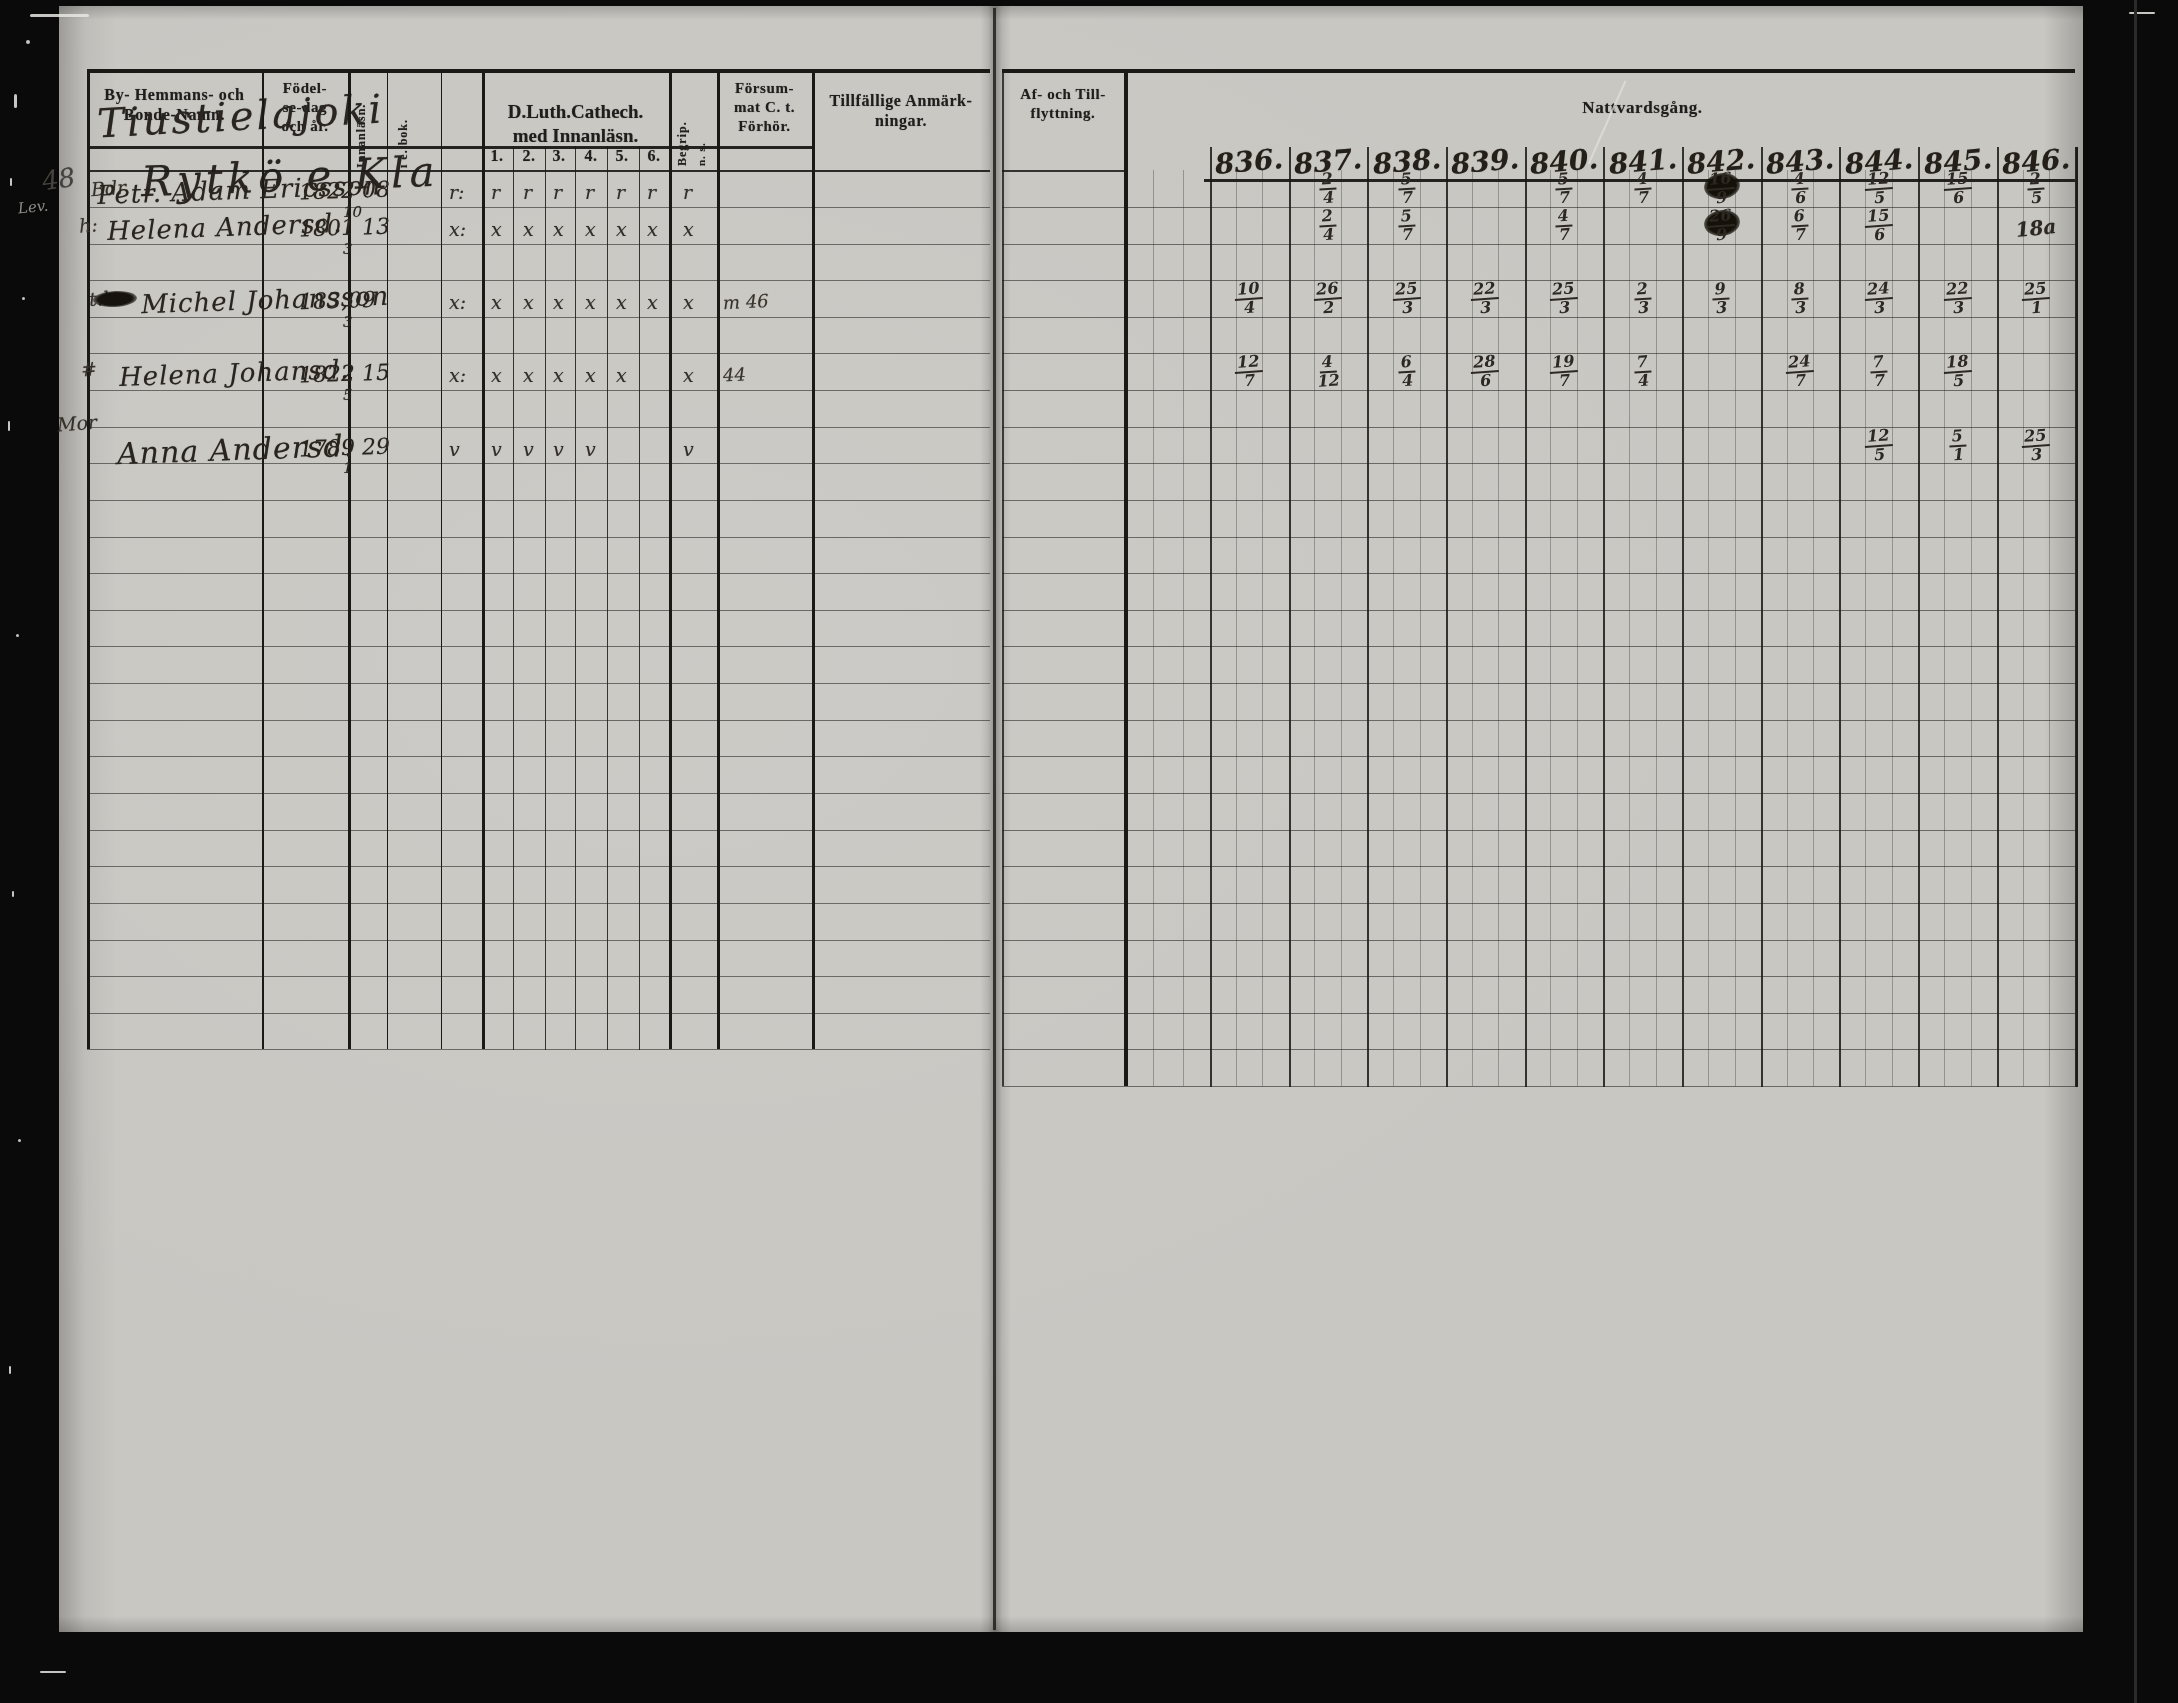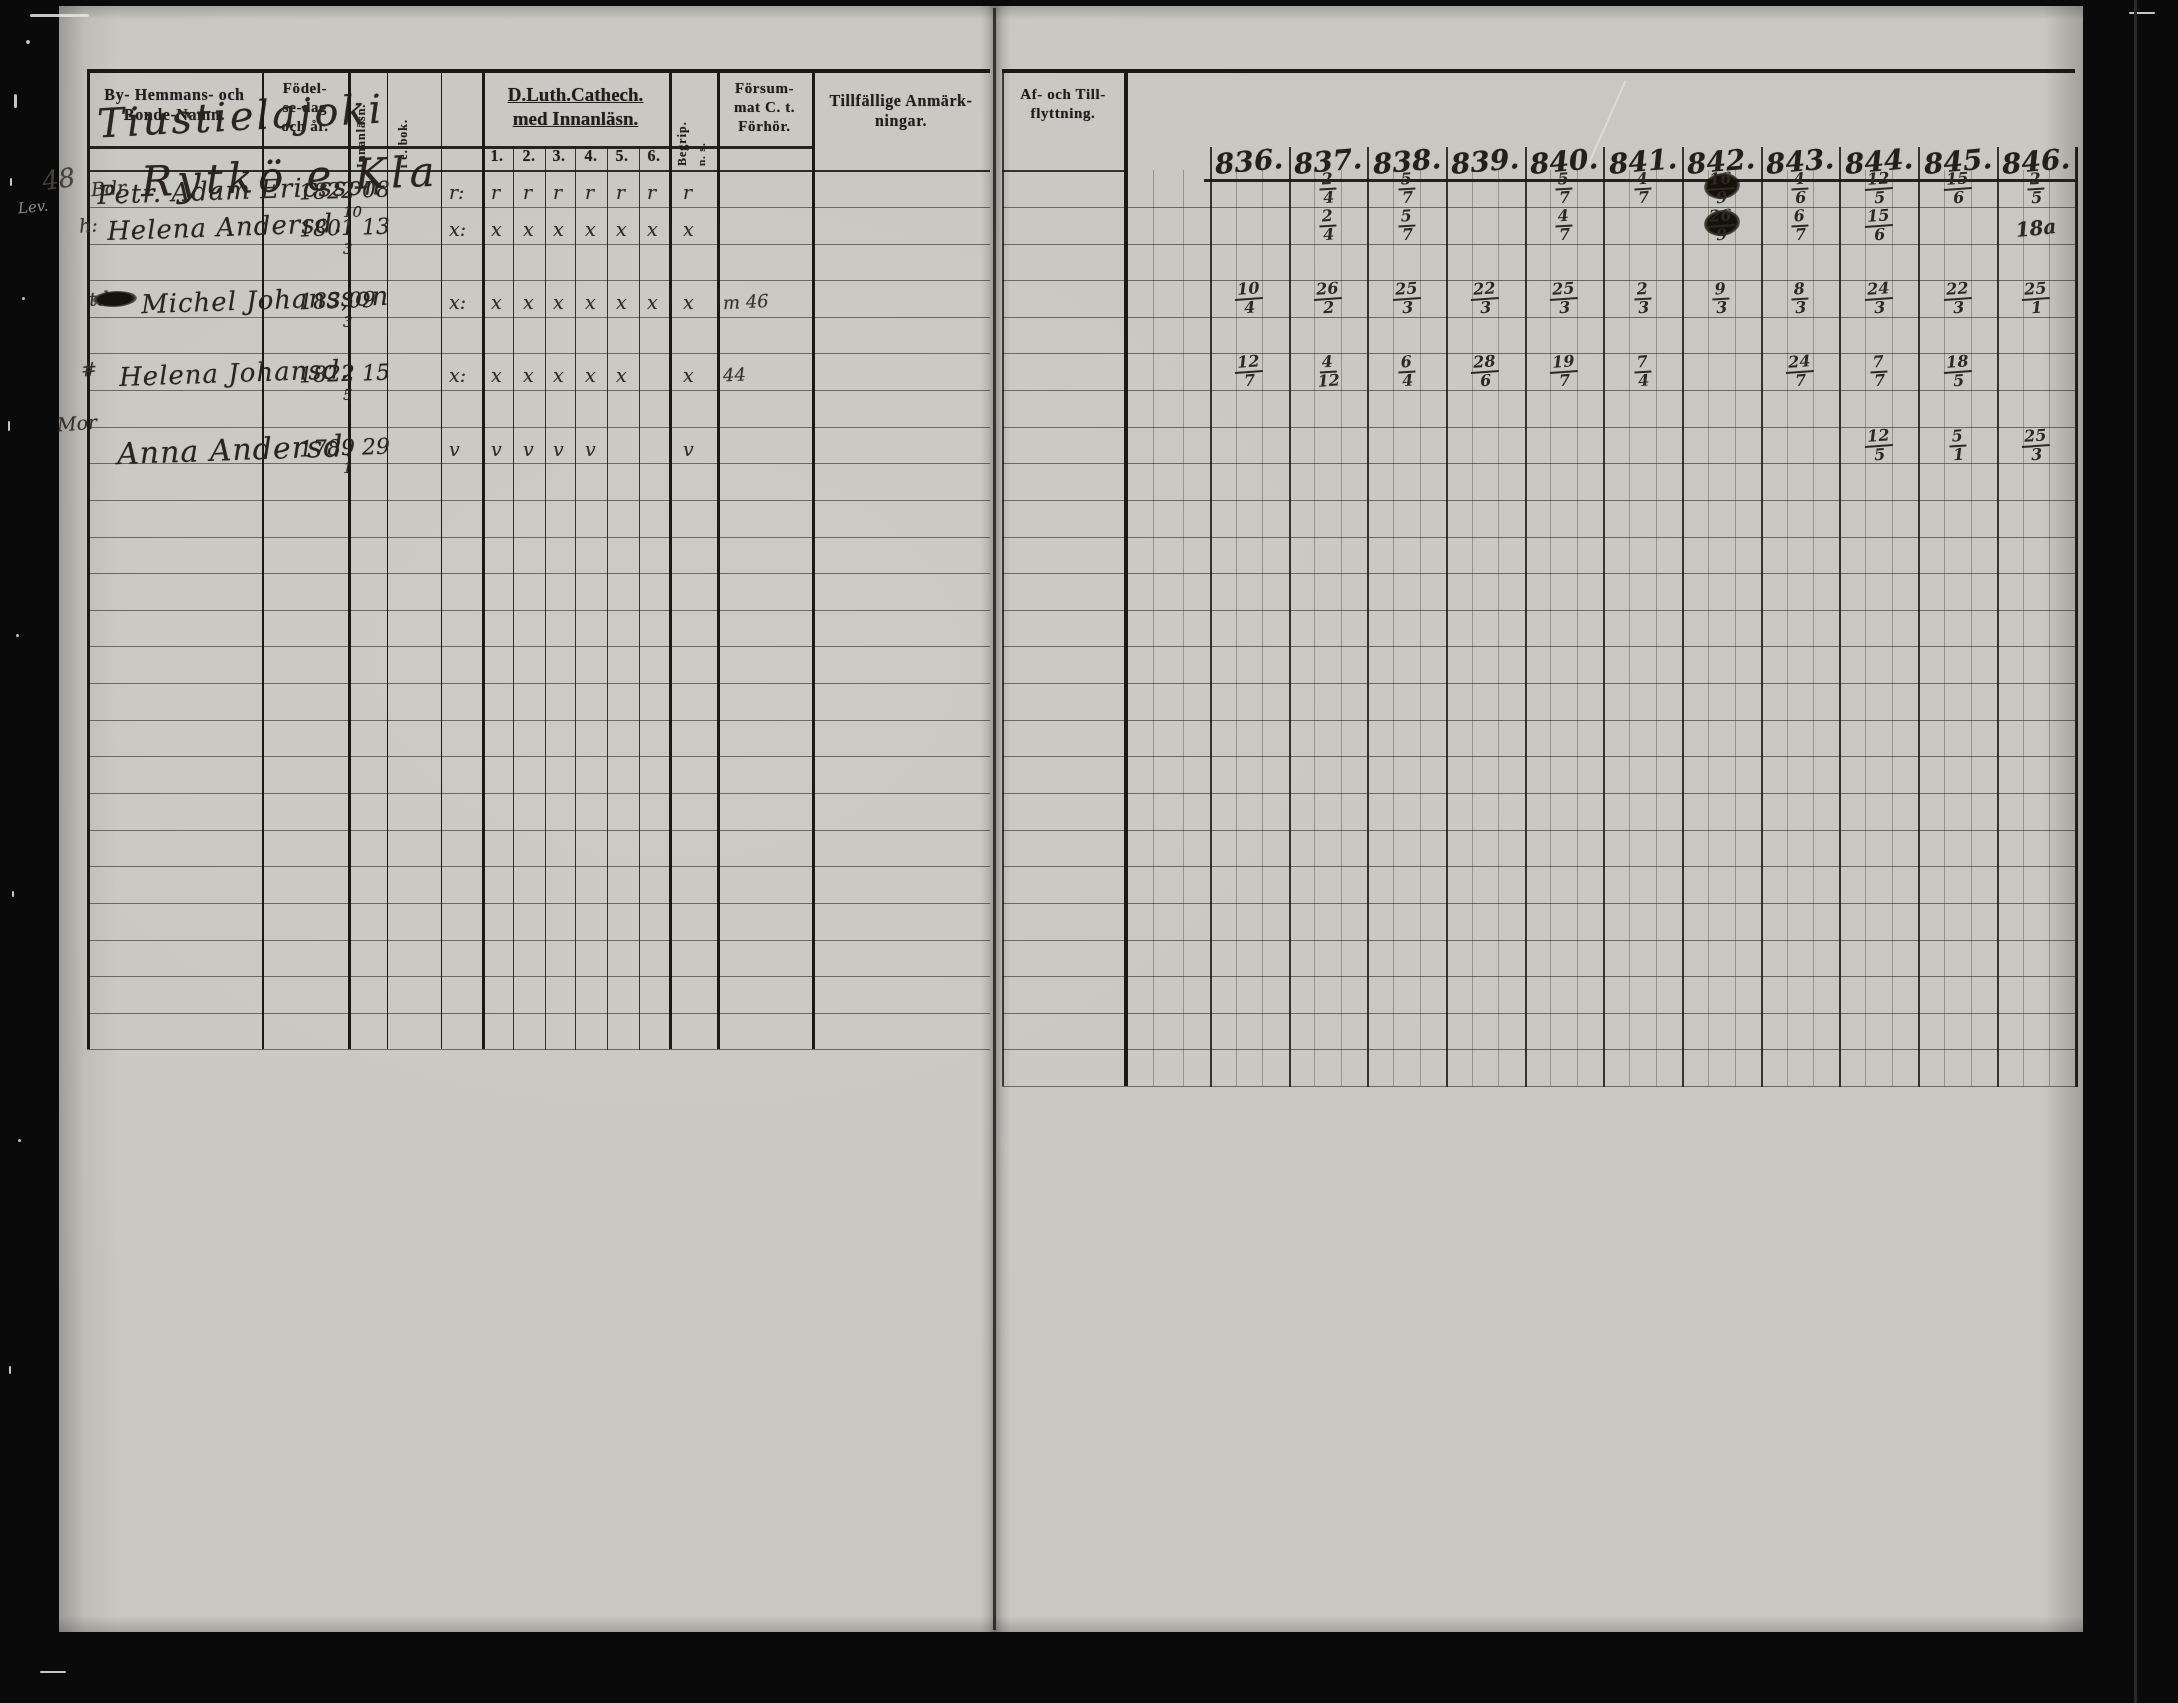--- a/index.html
+++ b/index.html
@@ -37,40 +37,41 @@
     <div>By- Hemmans- och</div>
     <div>Bonde-Namn.</div>
   </div>
   <div class="print" style="left:262px;top:79px;width:86px;font-size:15px;">
     <div>Födel-</div>
     <div>se-dag</div>
     <div>och år.</div>
   </div>
   <div class="vt" style="left:354px;top:75px;height:93px;font-size:12px;">Innanläsn.</div>
   <div class="vt" style="left:396px;top:75px;height:93px;font-size:12px;">i e. bok.</div>
-  <div class="print" style="left:482px;top:83px;width:187px;font-size:19px;letter-spacing:0;text-decoration:underline;">
+  <div class="print" style="left:482px;top:100px;width:187px;font-size:19px;letter-spacing:0;">
     <div>D.Luth.Cathech.</div>
     <div>med Innanläsn.</div>
   </div>
   <div class="vt" style="left:675px;top:77px;height:89px;font-size:12px;">Begrip.</div>
   <div class="vt" style="left:695px;top:77px;height:89px;font-size:11px;">n. s.</div>
   <div class="print" style="left:717px;top:79px;width:95px;font-size:15px;">
     <div>Försum-</div>
     <div>mat C. t.</div>
     <div>Förhör.</div>
   </div>
   <div class="print" style="left:812px;top:91px;width:178px;font-size:16px;">
     <div>Tillfällige Anmärk-</div>
     <div>ningar.</div>
   </div>
 
   <div class="print" style="left:1002px;top:85px;width:122px;font-size:15px;">
     <div>Af- och Till-</div>
     <div>flyttning.</div>
   </div>
+  <div class="print" style="left:1210px;top:97px;width:865px;font-size:17px;">Nattvardsgång.</div>
 
   <div class="hw" style="left:97px;top:93px;font-size:40px;letter-spacing:3px;transform:rotate(-3deg);">Tiustielajoki</div>
   <div class="hw" style="left:141px;top:152px;font-size:42px;letter-spacing:5px;transform:rotate(-2deg);">Rytkö e Kla</div>
 
   <div class="hw" style="left:42px;top:164px;font-size:26px;color:#45423e;transform:rotate(-8deg);">48</div>
   <div class="hw" style="left:18px;top:198px;font-size:15px;color:#8d8c88;transform:rotate(-6deg);">Lev.</div>
 
   <div style="position:absolute;left:1606px;top:77px;width:2px;height:91px;background:#e4e3df;opacity:.7;transform:rotate(24deg);"></div>
 <div style="position: absolute; left: 87px; top: 69px; width: 3px; height: 980px; background: rgb(27, 25, 22); opacity: 1;"></div>
     <div style="position: absolute; left: 262px; top: 69px; width: 2px; height: 980px; background: rgb(27, 25, 22); opacity: 1;"></div>

